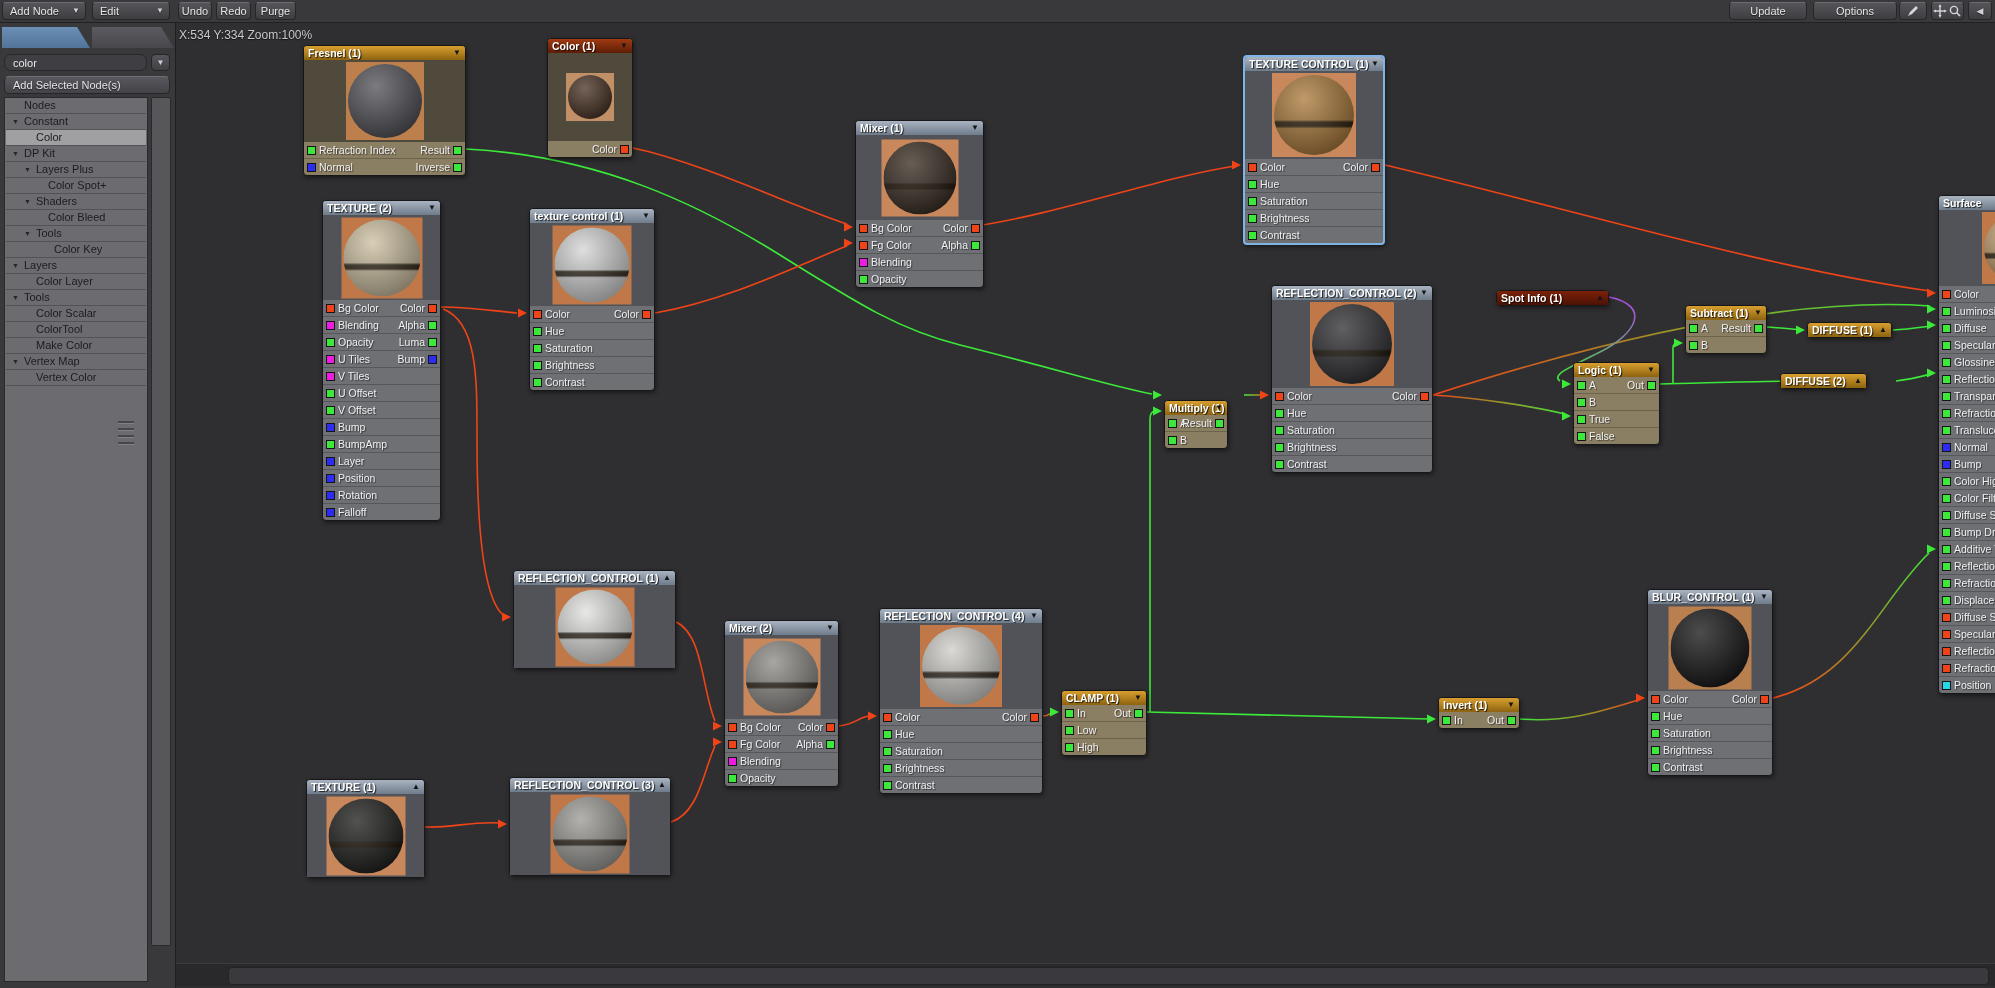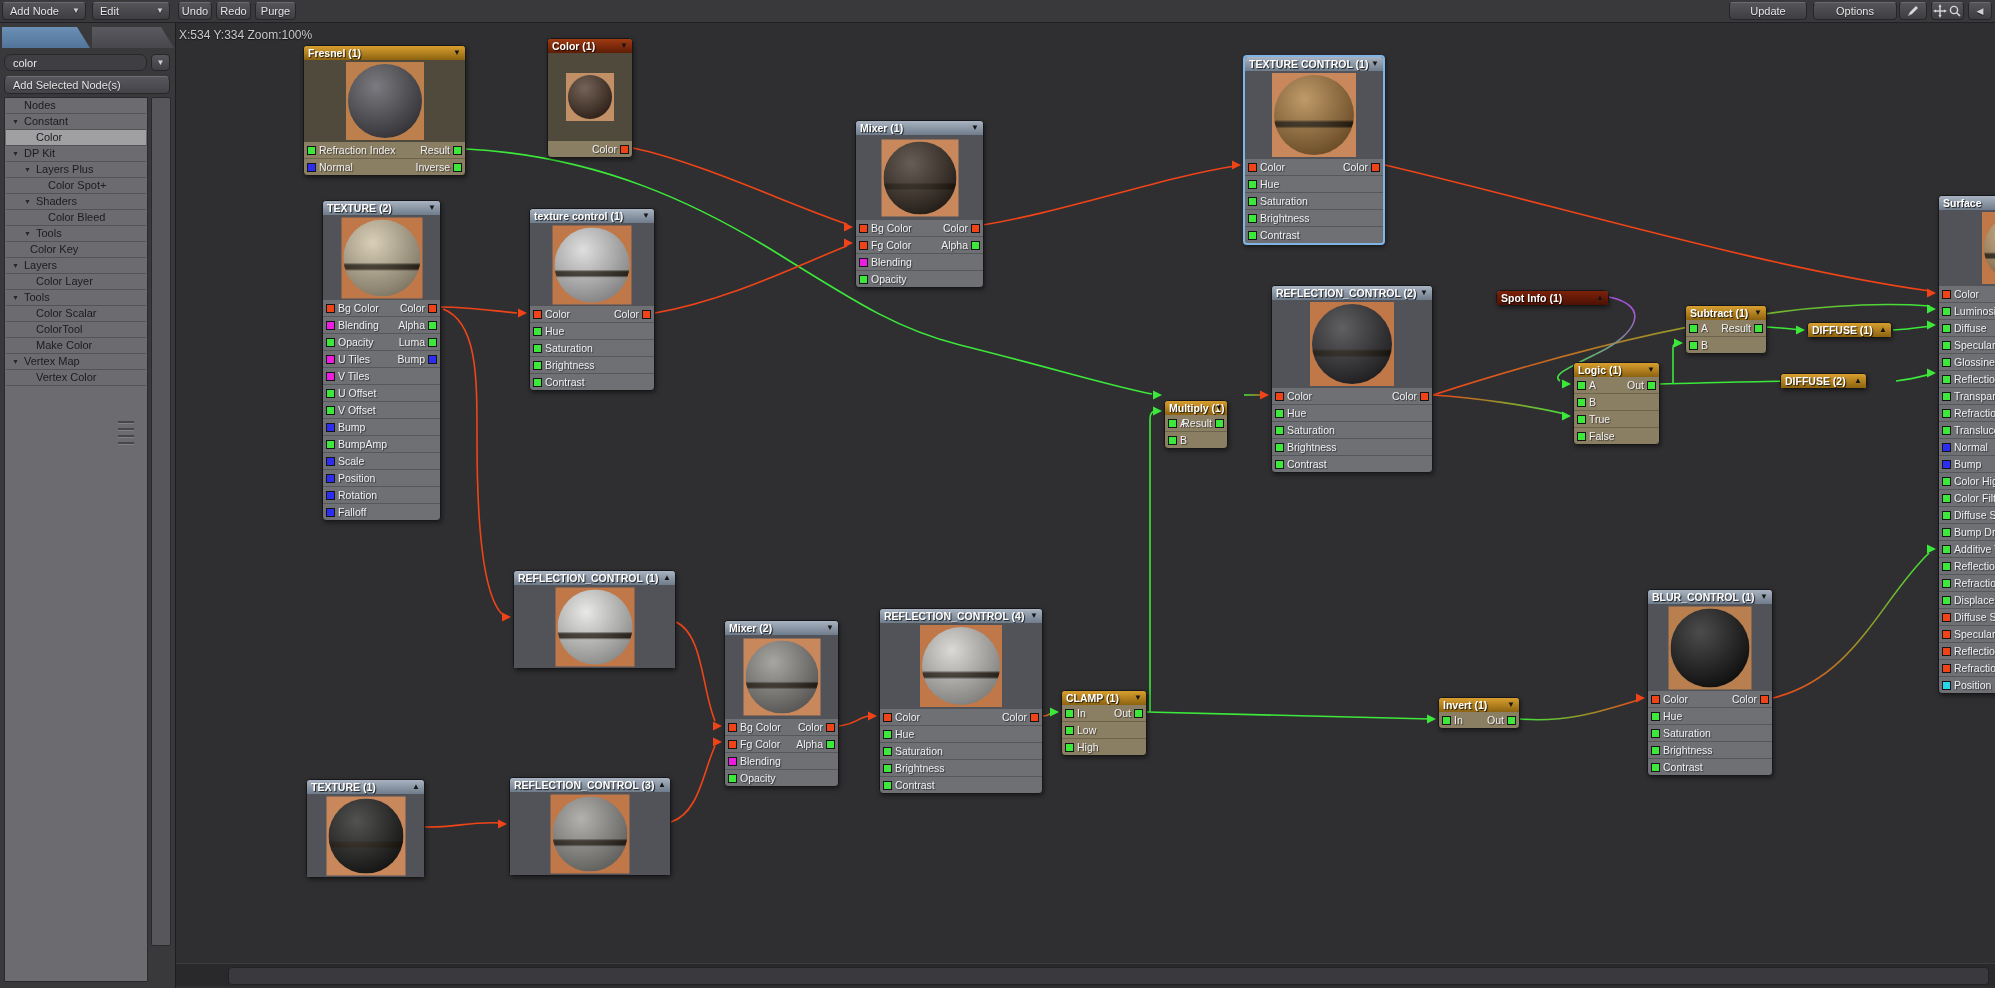--- a/index.html
+++ b/index.html
@@ -139,21 +139,21 @@
     <div id="tree">
         <div class="trow" style="top: 0px;"><span style="margin-left: 18px;">Nodes</span></div>
         <div class="trow" style="top: 16px;"><span class="arr" style="left: 6px;">▼</span><span style="margin-left: 18px;">Constant</span></div>
         <div class="trow sel" style="top: 32px;"><span style="margin-left: 30px;">Color</span></div>
         <div class="trow" style="top: 48px;"><span class="arr" style="left: 6px;">▼</span><span style="margin-left: 18px;">DP Kit</span></div>
         <div class="trow" style="top: 64px;"><span class="arr" style="left: 18px;">▼</span><span style="margin-left: 30px;">Layers Plus</span></div>
         <div class="trow" style="top: 80px;"><span style="margin-left: 42px;">Color Spot+</span></div>
         <div class="trow" style="top: 96px;"><span class="arr" style="left: 18px;">▼</span><span style="margin-left: 30px;">Shaders</span></div>
         <div class="trow" style="top: 112px;"><span style="margin-left: 42px;">Color Bleed</span></div>
         <div class="trow" style="top: 128px;"><span class="arr" style="left: 18px;">▼</span><span style="margin-left: 30px;">Tools</span></div>
-        <div class="trow" style="top: 144px;"><span style="margin-left: 24px;">Color Key</span></div>
+        <div class="trow" style="top: 144px;"><span style="margin-left: 48px;">Color Key</span></div>
         <div class="trow" style="top: 160px;"><span class="arr" style="left: 6px;">▼</span><span style="margin-left: 18px;">Layers</span></div>
         <div class="trow" style="top: 176px;"><span style="margin-left: 30px;">Color Layer</span></div>
         <div class="trow" style="top: 192px;"><span class="arr" style="left: 6px;">▼</span><span style="margin-left: 18px;">Tools</span></div>
         <div class="trow" style="top: 208px;"><span style="margin-left: 30px;">Color Scalar</span></div>
         <div class="trow" style="top: 224px;"><span style="margin-left: 30px;">ColorTool</span></div>
         <div class="trow" style="top: 240px;"><span style="margin-left: 30px;">Make Color</span></div>
         <div class="trow" style="top: 256px;"><span class="arr" style="left: 6px;">▼</span><span style="margin-left: 18px;">Vertex Map</span></div>
         <div class="trow" style="top: 272px;"><span style="margin-left: 30px;">Vertex Color</span></div>
       </div>
     <div id="scrollstrip"></div>
@@ -327,21 +327,21 @@
         <div class="nrow">
           <div class="psq8 pin" style="background: rgb(45, 45, 242);"></div>
           <span class="lin">Bump</span>
         </div>
         <div class="nrow">
           <div class="psq8 pin" style="background: rgb(60, 232, 58);"></div>
           <span class="lin">BumpAmp</span>
         </div>
         <div class="nrow">
           <div class="psq8 pin" style="background: rgb(45, 45, 242);"></div>
-          <span class="lin">Scale</span>
+          <span class="lin">Layer</span>
         </div>
         <div class="nrow">
           <div class="psq8 pin" style="background: rgb(45, 45, 242);"></div>
           <span class="lin">Position</span>
         </div>
         <div class="nrow">
           <div class="psq8 pin" style="background: rgb(45, 45, 242);"></div>
           <span class="lin">Rotation</span>
         </div>
         <div class="nrow">

